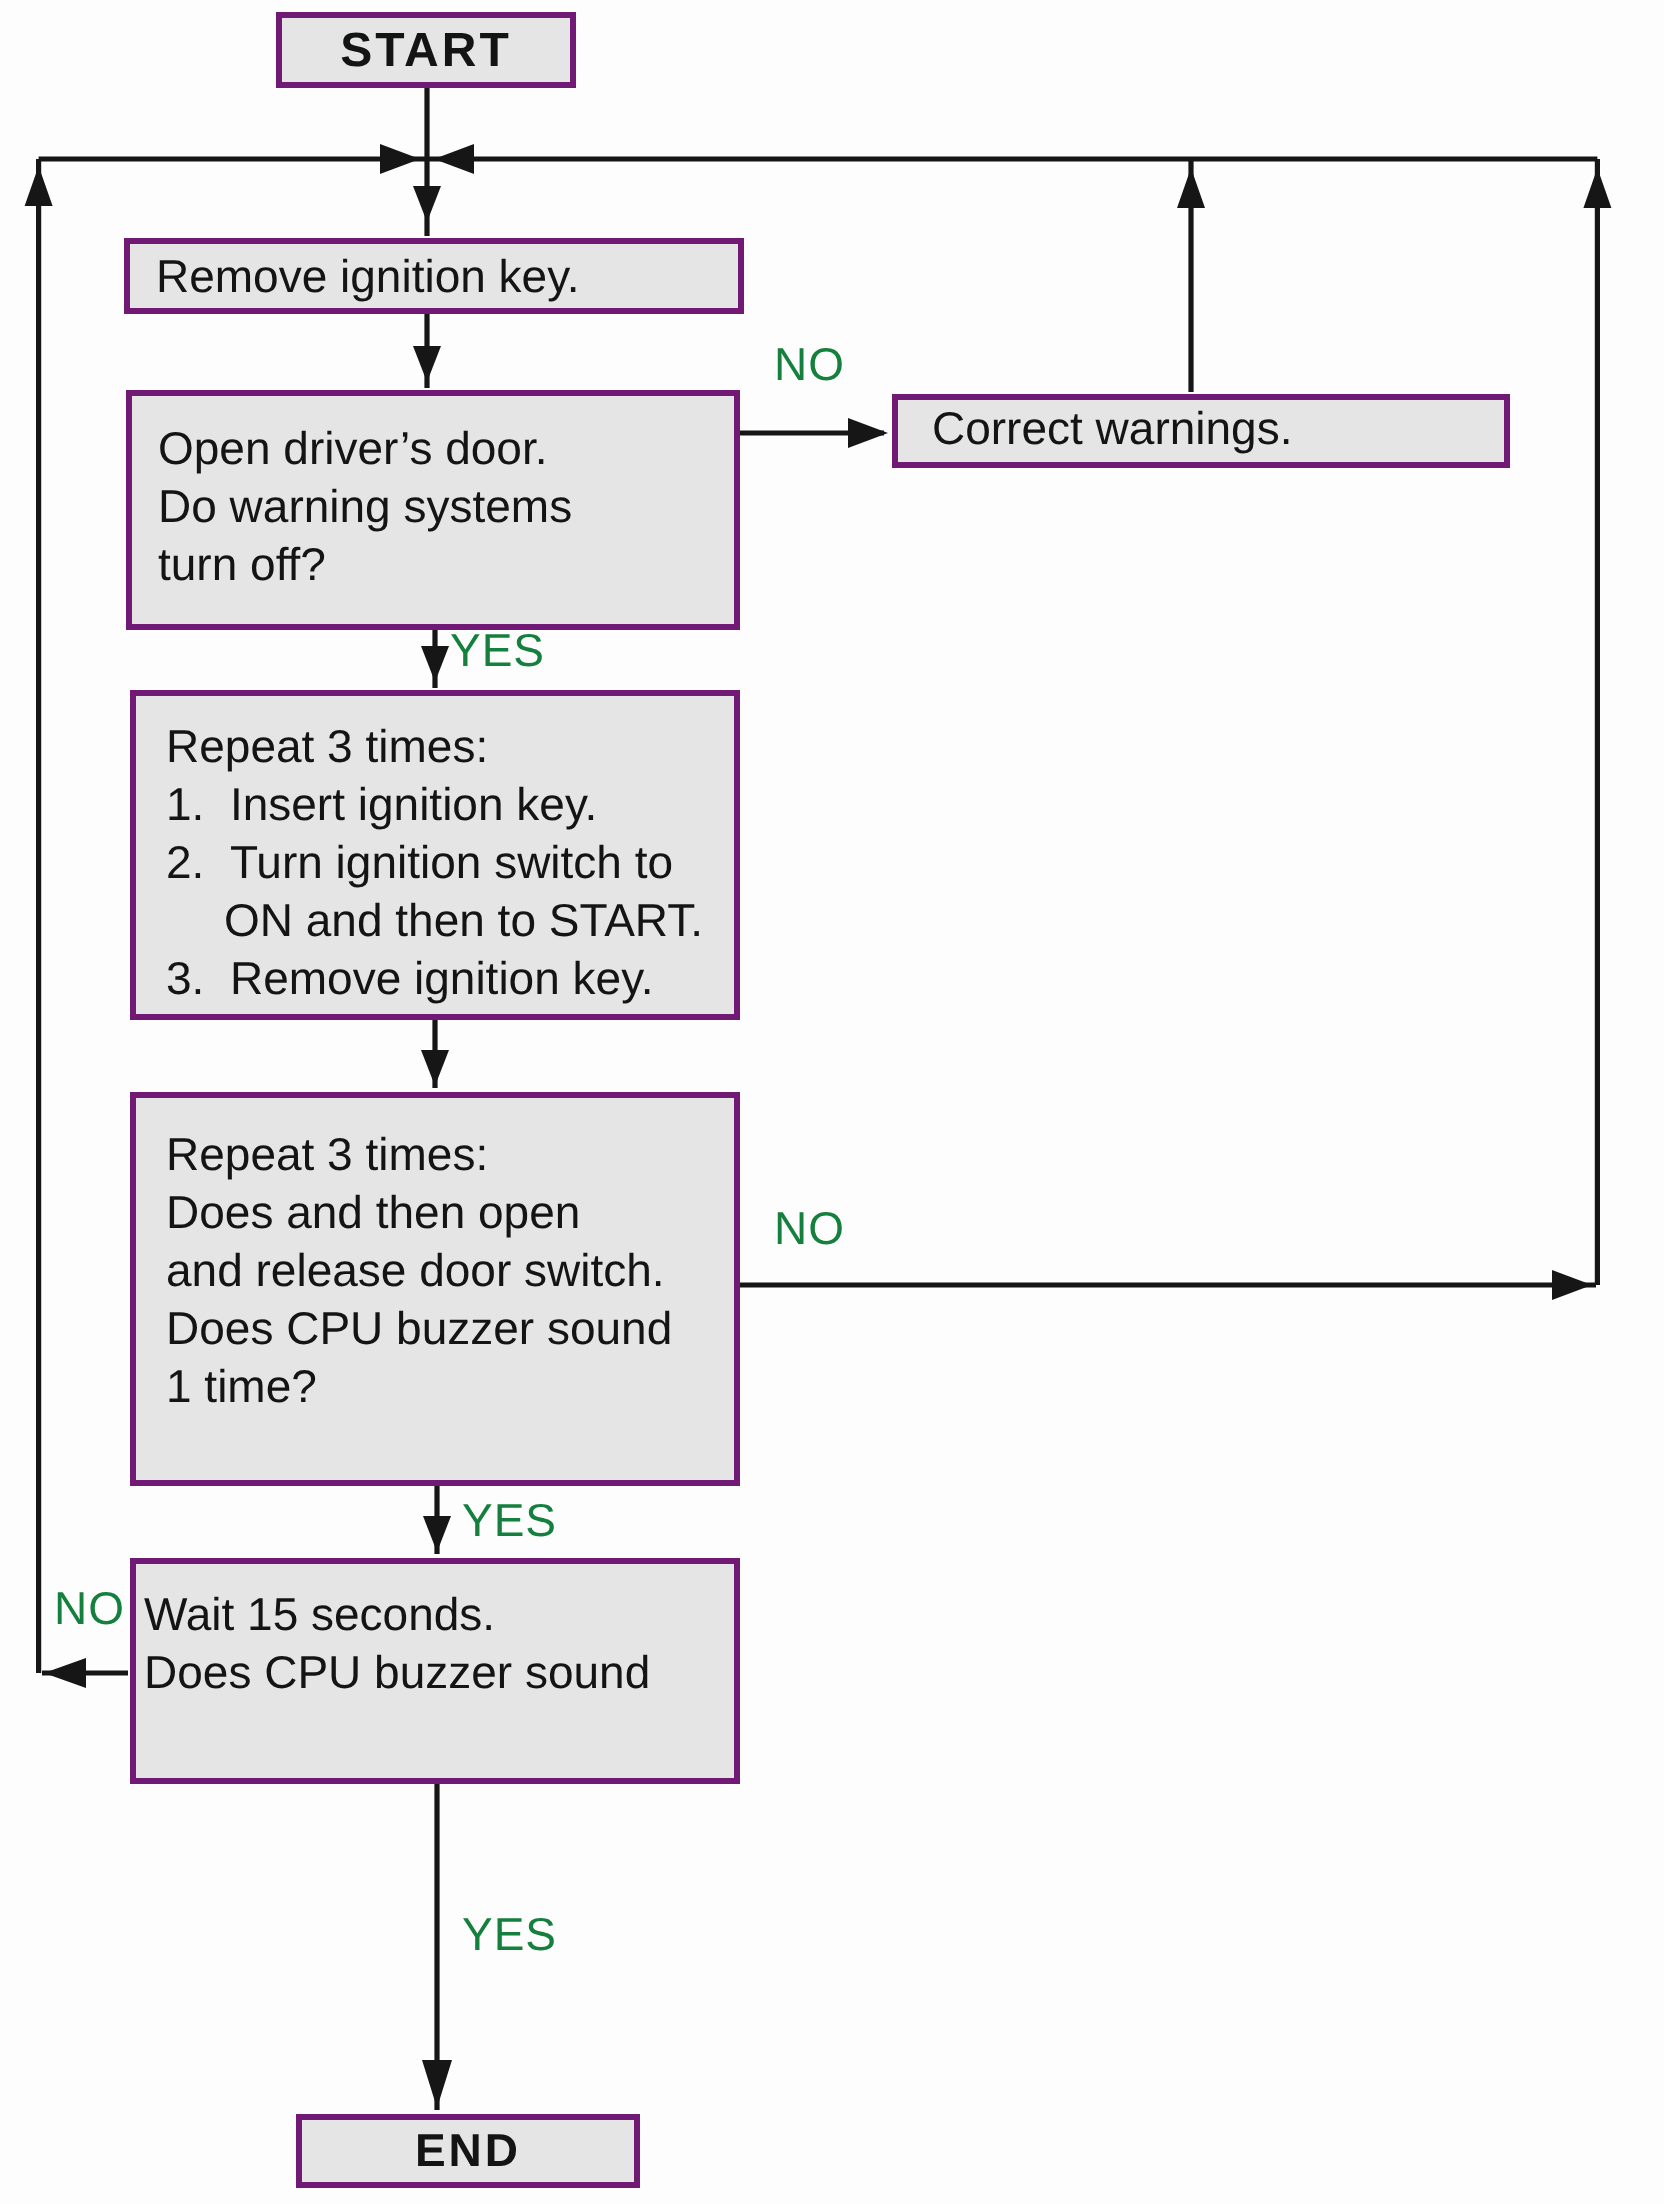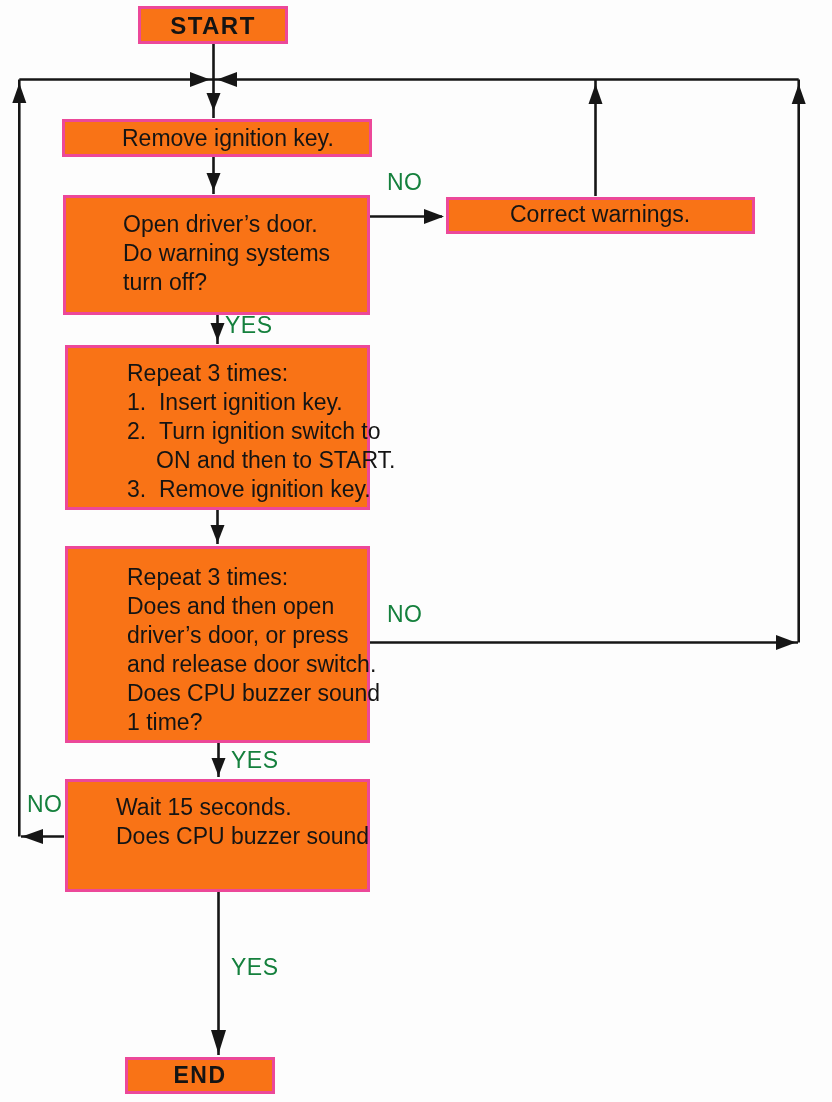--- a/index.html
+++ b/index.html
@@ -7,42 +7,42 @@
     position:relative;width:832px;height:1102px;margin:0 auto;
     background:#fdfdfd;overflow:hidden;
     font-family:"Liberation Sans", sans-serif;
     color:#141414;
   }
   .wires{position:absolute;left:0;top:0;width:832px;height:1102px;}
   .wires path{stroke:#161616;stroke-width:2.6;fill:none;}
   .wires polygon{fill:#161616;stroke:none;}
   .node{
     position:absolute;box-sizing:border-box;
-    border:3px solid #ec4899;background:#f97316;
+    border:3px solid #701a75;background:#e5e5e5;
     font-size:23px;line-height:29px;
   }
   .terminal{
     display:flex;align-items:center;justify-content:center;
     font-weight:bold;letter-spacing:1.5px;font-size:24px;
   }
-  .ln{white-space:pre;margin-left:44px;}
+  .ln{white-space:pre;}
   .indent{padding-left:29px;}
   .edge-label{
     position:absolute;font-size:23px;line-height:25px;
     letter-spacing:0.5px;color:#15803d;white-space:nowrap;
   }
   
   #n-start{left:138px;top:6px;width:150px;height:38px;}
   #n-remove{left:62px;top:119px;width:310px;height:38px;display:flex;align-items:center;padding-left:13px;}
   #n-open{left:63px;top:195px;width:307px;height:120px;padding:12px 8px 0 13px;}
   #n-correct{left:446px;top:197px;width:309px;height:37px;display:flex;align-items:flex-start;padding-left:17px;}
   #n-ignition{left:65px;top:345px;width:305px;height:165px;padding:11px 4px 0 15px;}
   #n-door{left:65px;top:546px;width:305px;height:197px;padding:14px 4px 0 15px;}
   #n-wait{left:65px;top:779px;width:305px;height:113px;padding:11px 4px 0 4px;}
-  #n-end{left:125px;top:1057px;width:150px;height:37px;font-size:23px;}
+  #n-end{left:148px;top:1057px;width:172px;height:37px;font-size:23px;}
   
   #lbl-open-no{left:387px;top:170px;}
   #lbl-open-yes{left:225px;top:313px;}
   #lbl-door-no{left:387px;top:602px;}
   #lbl-door-yes{left:231px;top:748px;}
   #lbl-wait-no{left:27px;top:792px;}
   #lbl-wait-yes{left:231px;top:955px;}
 </style>
 </head>
 <body>
@@ -134,21 +134,20 @@
     <div class="ln">Repeat 3 times:</div>
     <div class="ln">1.&nbsp;&nbsp;Insert ignition key.</div>
     <div class="ln">2.&nbsp;&nbsp;Turn ignition switch to</div>
     <div class="ln indent">ON and then to START.</div>
     <div class="ln">3.&nbsp;&nbsp;Remove ignition key.</div>
   </div>
 
   <div class="node" id="n-door">
     <div class="ln">Repeat 3 times:</div>
     <div class="ln">Does and then open</div>
-    <div class="ln">driver’s door, or press</div>
     <div class="ln">and release door switch.</div>
     <div class="ln">Does CPU buzzer sound</div>
     <div class="ln">1 time?</div>
   </div>
 
   <div class="node" id="n-wait">
     <div class="ln">Wait 15 seconds.</div>
     <div class="ln">Does CPU buzzer sound</div>
   </div>
 

